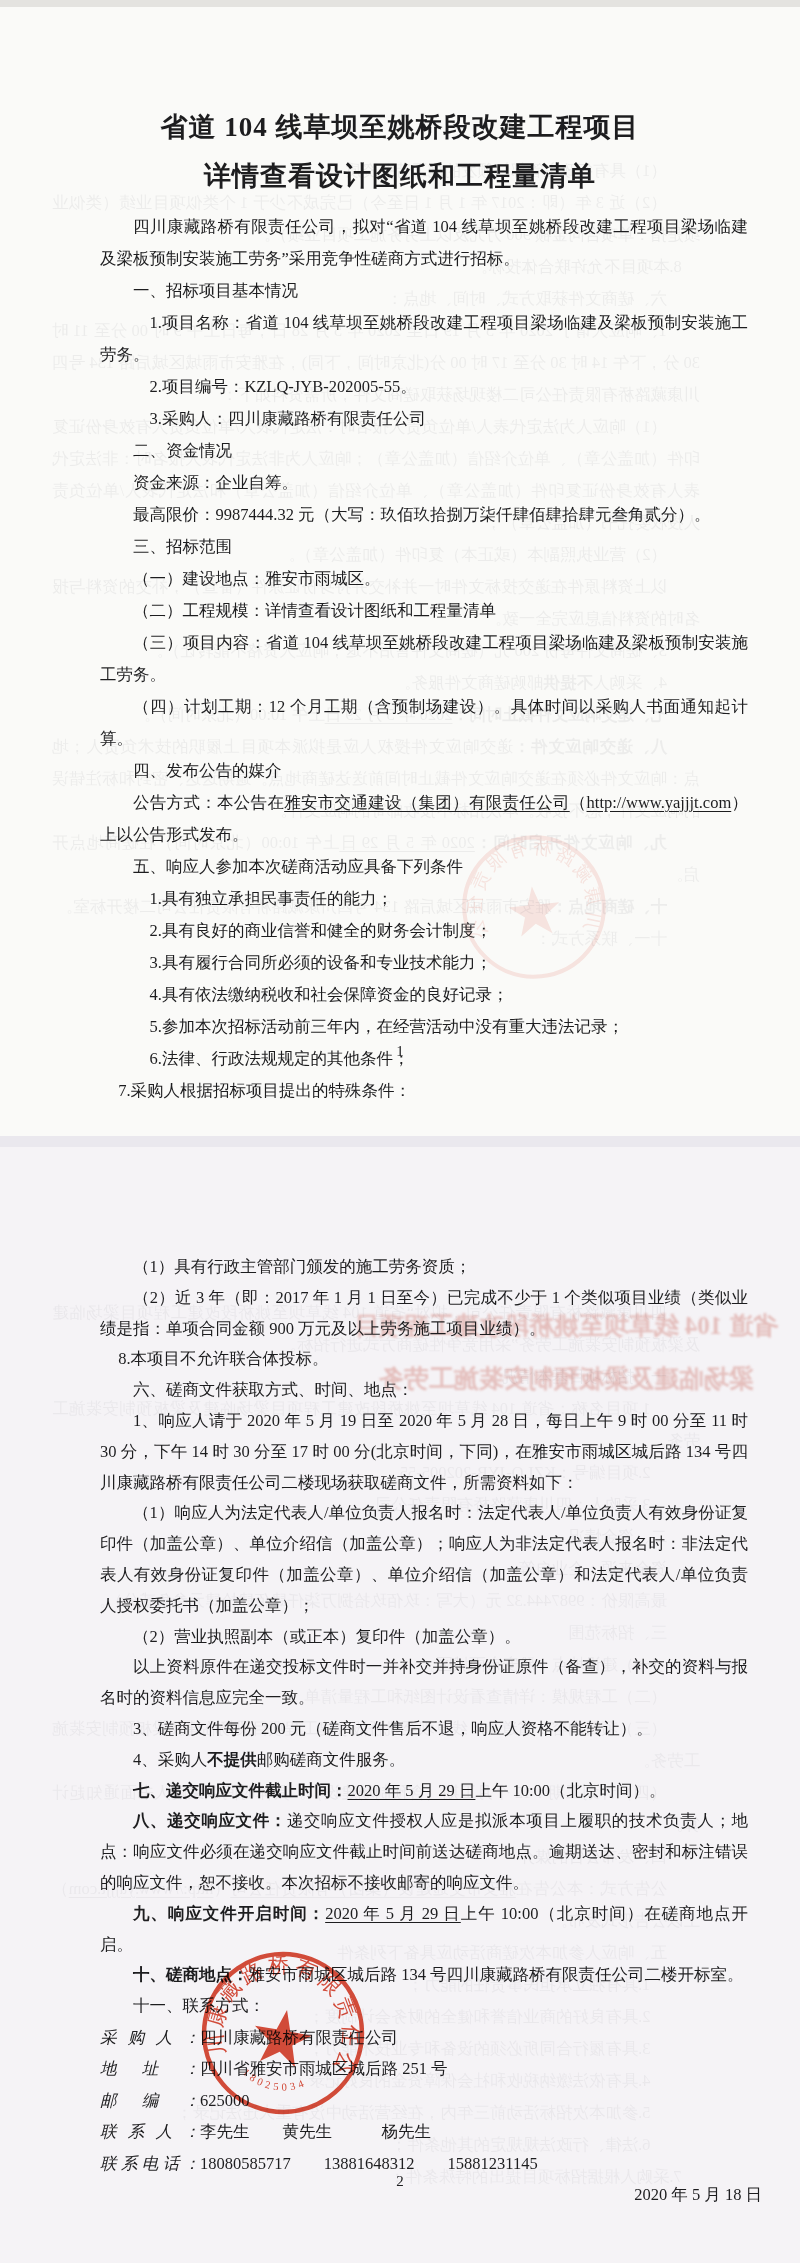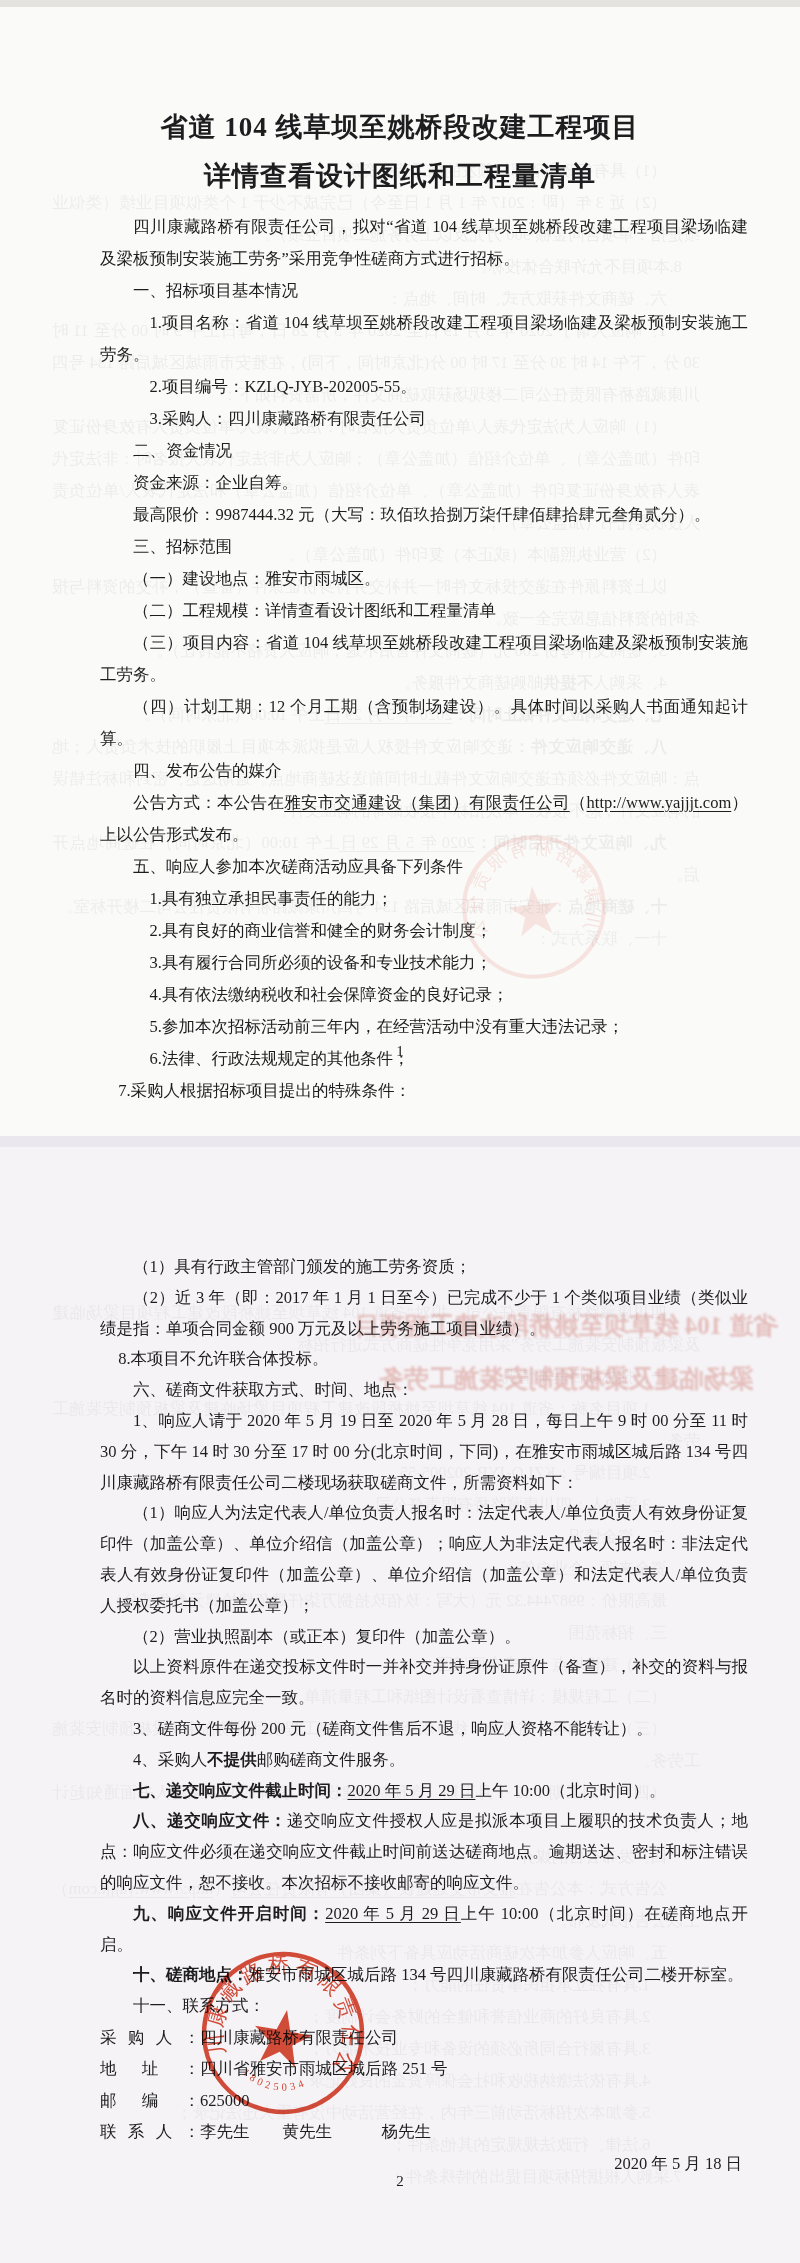--- a/index.html
+++ b/index.html
@@ -51,24 +51,25 @@
     margin:0 52px 0 100px;
     font-size:16.5px;line-height:31.5px;
   }
   .c-row{white-space:pre-wrap;}
   .c-label{
     display:inline-block;
     width:100px;
     text-align:justify;
     text-align-last:justify;
     vertical-align:top;
+    font-style:italic;
   }
   .date-line{
     position:relative;z-index:2;
-    margin:2px 58px 0 0;
+    margin:2px 38px 0 0;
     text-align:right;
     font-size:16.5px;line-height:28px;
   }
   .page-num{
     position:absolute;left:0;right:0;
     text-align:center;
     font-size:15px;
     z-index:2;
   }
   #page1 .page-num{top:1036px;}
@@ -223,20 +224,21 @@
       <p class="para"><span class="b">九、响应文件开启时间：</span><span class="u">2020 年 5 月 29 日</span><span>上午 10:00（北京时间）在磋商地点开启。</span></p>
       <p class="para"><span class="b">十、磋商地点：</span><span>雅安市雨城区城后路 134 号四川康藏路桥有限责任公司二楼开标室。</span></p>
       <p class="head"><span>十一、联系方式：</span></p>
     </div>
 
   <div class="contacts" id="contacts">
       <div class="c-row"><span class="c-label">采购人：</span><span class="c-val">四川康藏路桥有限责任公司</span></div>
       <div class="c-row"><span class="c-label">地址：</span><span class="c-val">四川省雅安市雨城区城后路 251 号</span></div>
       <div class="c-row"><span class="c-label">邮编：</span><span class="c-val">625000</span></div>
       <div class="c-row"><span class="c-label">联系人：</span><span class="c-val">李先生　　黄先生　　　杨先生</span></div>
+      <div class="c-row"><span class="c-label">联系电话：</span><span class="c-val">18080585717　　13881648312　　15881231145</span></div>
     </div>
 
   <div class="date-line">2020 年 5 月 18 日</div>
 
   <svg class="seal" id="seal-main" viewBox="0 0 170 170">
     <circle cx="85" cy="85" r="78" fill="none" stroke-width="4.5" stroke="#d8402c"></circle>
     <polygon points="85,62 91.9,82.5 113.5,82.7 96.2,95.6 102.6,116.3 85,103.8 67.4,116.3 73.8,95.6 56.5,82.7 78.1,82.5" fill="#d8402c"></polygon>
     <path id="arcMain" d="M 33,115 A 60,60 0 1 1 137,115" fill="none"></path>
     <text font-size="21" letter-spacing="4" fill="#d8402c">
       <textPath href="#arcMain" startOffset="50%" text-anchor="middle">四川康藏路桥有限责任公司</textPath>

